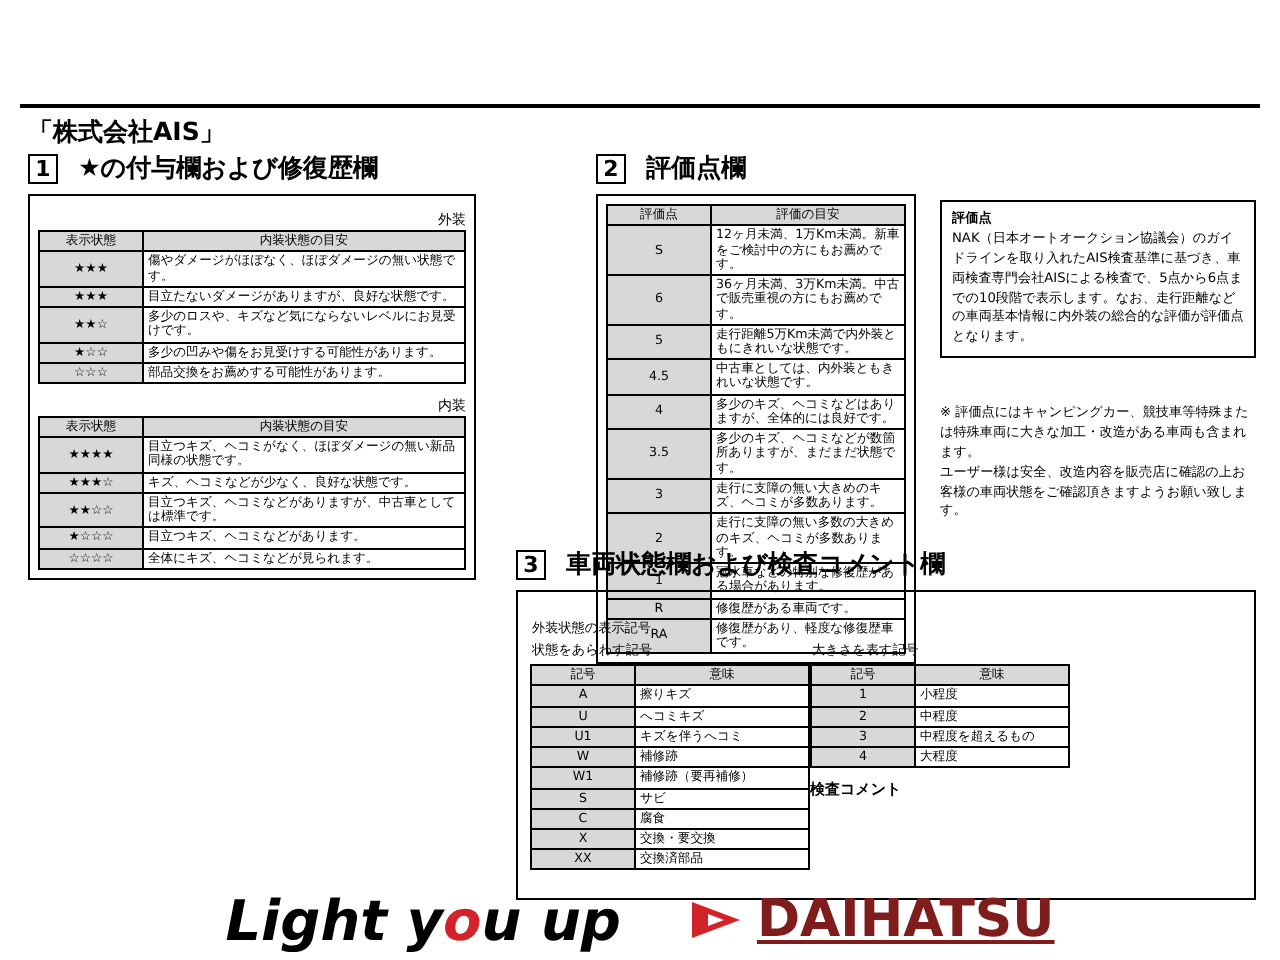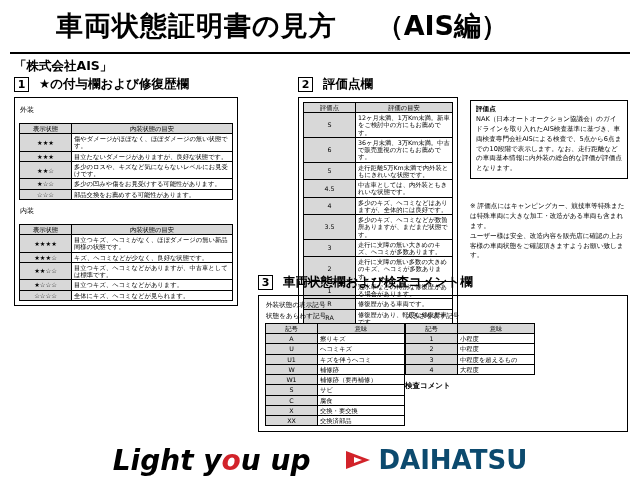--- a/index.html
+++ b/index.html
@@ -56,80 +56,76 @@
     line-height:1.15;
     vertical-align:middle;
   }
   .tbl th { background:#d8d8d8; font-weight:normal; text-align:center; }
   .lbl { background:#d8d8d8; text-align:center; width:52px; }
   .ctr { text-align:center; }
 
   
   .left { position:absolute; left:14px; top:74px; width:224px; }
   .box-outer { border:1.2px solid #000; padding:4px; }
-  .sub-h { font-size:7px; margin:3px 0 8px 1px; }
+  .sub-h { font-size:7px; margin:3px 0 0 1px;text-align:right; }
   .stars { letter-spacing:0px; font-size:7px; text-align:center; }
 
   
   .mid { position:absolute; left:258px; top:74px; width:200px;padding-left:40px; }
 
   
   .rnote {
     position:absolute; left:470px; top:100px; width:158px;
     border:1.1px solid #000; padding:4px 5px;
     font-size:6.6px; line-height:1.5;
   }
   .rnote2 {
     position:absolute; left:470px; top:202px; width:158px;
     font-size:6.6px; line-height:1.5;
   }
 
   
   .bot { position:absolute; left:258px; top:272px; width:370px; }
-  .bot-box { border:1.2px solid #000; padding:5px 6px; margin-top:4px; }
+  .bot-box { border:1.2px solid #000; padding:14px 6px; margin-top:4px; }
   .bot-cols { display:flex; }
   .mini-h { font-size:6.6px; margin:0 0 2px 1px; }
 
   .comment-h { font-size:7.5px; font-weight:bold; margin:6px 0 2px 0; }
   .comment-b { font-size:6.8px; line-height:1.55; }
 
   
   .footer {
     position:absolute; left:0; top:440px; width:640px; height:40px;
     display:flex; align-items:center; justify-content:center;
   }
   .flogo { font-size:28px; font-weight:bold; font-style:italic; }
   .flogo .o { color:#d2232a; }
   .daihatsu {
-    margin-left:36px; font-size:26px; font-weight:bold; color:#0c4a6e;
-    display:flex; align-items:center;
+    margin-left:36px; font-size:26px; font-weight:bold; color:#7f1d1d;
+    display:flex; align-items:center;text-decoration:underline;
   }
   .d-mark {
     width:26px; height:22px; margin-right:6px; position:relative;
   }
   .d-mark:before {
     content:""; position:absolute; left:0; top:2px;
     border-top:9px solid transparent; border-bottom:9px solid transparent;
     border-left:24px solid #d2232a;
   }
   .d-mark:after {
     content:""; position:absolute; left:8px; top:8px;
     border-top:3px solid transparent; border-bottom:3px solid transparent;
     border-left:8px solid #fff;
   }
 </style>
 </head>
 <body>
 
 <div class="page">
 
-  <div class="header">
-    <div class="header-title">車両状態証明書の見方</div>
-    <div class="header-sub">（AIS編）</div>
-  </div>
   <div class="header-rule"></div>
   <div class="company">「株式会社AIS」</div>
 
   <div class="left">
     <div>
       <span class="numbox">1</span>
       <span class="sec-title">★の付与欄および修復歴欄</span>
     </div>
     <div class="box-outer" style="margin-top:4px;">
 

